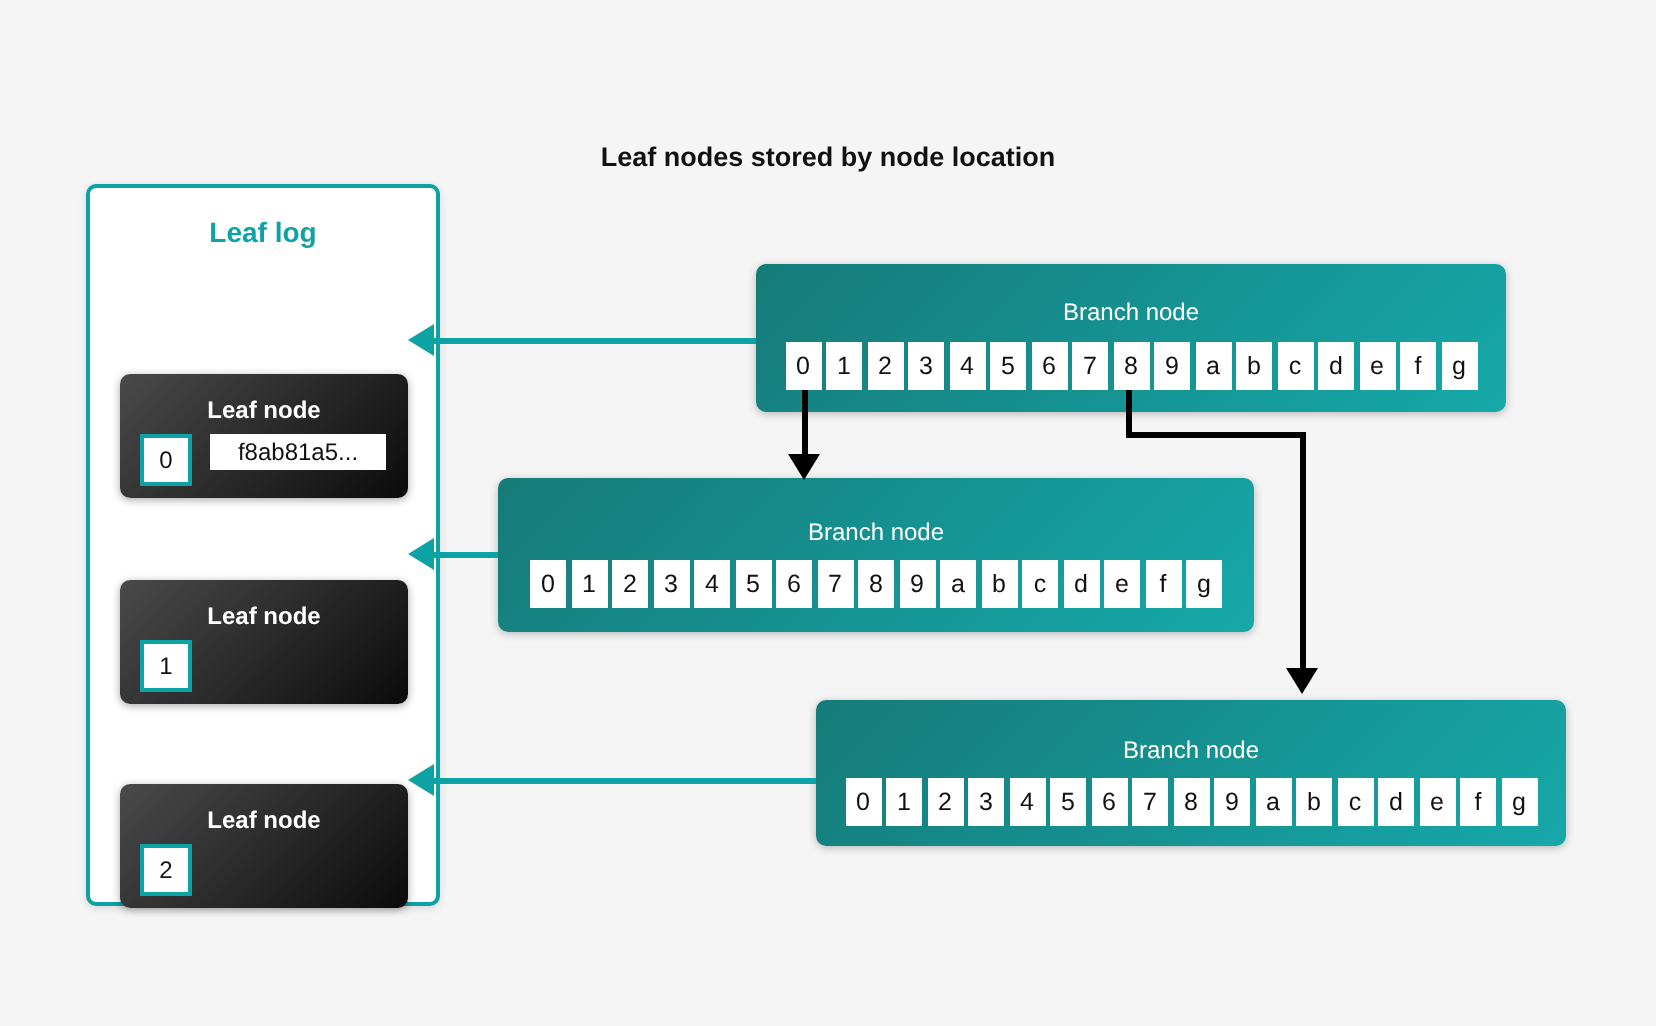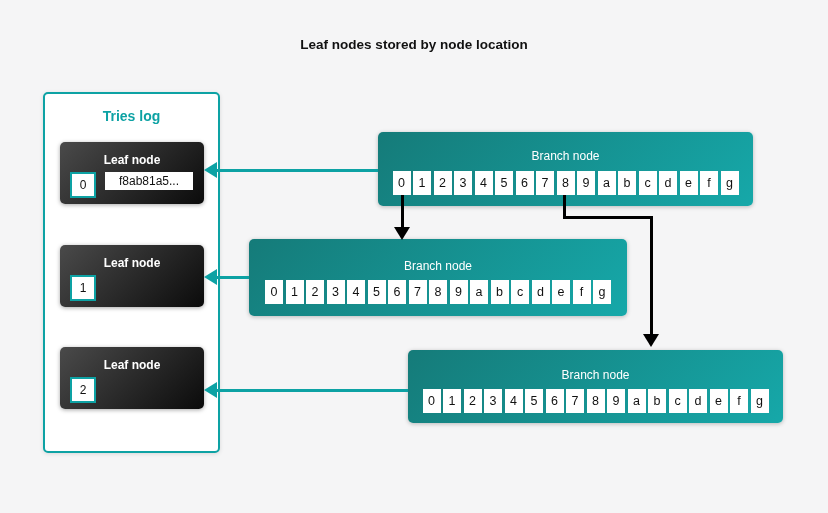--- a/index.html
+++ b/index.html
@@ -2,32 +2,32 @@
 <html style="--accent: #0da2a4; --bg: #f5f5f6;"><head>
 <meta charset="utf-8">
 <style>
   :root { --accent:#0da2a4; --bg:#f5f5f6; }
   * { box-sizing:border-box; }
   body { margin:0; background:var(--bg); font-family:"Liberation Sans", sans-serif; }
   .canvas { position:relative; width:828px; height:513px; background:var(--bg); overflow:hidden; }
 
   .title { position:absolute; top:35px; left:0; right:0; text-align:center;
            color:var(--accent); font-size:15px; font-weight:bold; }
-  .subtitle { position:absolute; top:37px; left:0; right:0; text-align:center;
+  .subtitle { position:absolute; top:71px; left:0; right:0; text-align:center;
               color:#111; font-size:13.5px; font-weight:bold; }
 
   .trie-log { position:absolute; left:43px; top:92px; width:177px; height:361px;
               background:#fff; border:2px solid var(--accent); border-radius:5px;
               box-shadow:0 1px 4px rgba(0,0,0,.12); }
   .trie-log-title { position:absolute; top:14px; width:100%; text-align:center;
                     color:var(--accent); font-weight:bold; font-size:14px; }
 
   .leaf { position:absolute; left:60px; width:144px; height:62px; border-radius:5px;
           background:linear-gradient(135deg,#4a4a4a,#0b0b0b);
-          box-shadow:0 1px 4px rgba(0,0,0,.35); }
+          box-shadow:0 1px 4px rgba(0,0,0,.35);margin-top:45px; }
   .leaf-label { position:absolute; top:11px; width:100%; text-align:center;
                 color:#fff; font-size:12px; font-weight:bold; }
   .leaf-row { position:absolute; top:30px; left:10px; right:10px; height:26px; display:flex; }
   .index-cell { width:26px; height:26px; border:2px solid var(--accent); background:#fff;
                 color:#111; font-size:12px; display:flex; align-items:center; justify-content:center; }
   .hash-cell { margin-left:9px; width:88px; height:18px; background:#fff; color:#111;
                font-size:12px; display:flex; align-items:center; justify-content:center; }
 
   .branch { position:absolute; border-radius:5px;
             background:linear-gradient(135deg,#157b79,#16a8a9);
@@ -57,21 +57,21 @@
                 white-space:pre-line; }
 </style>
 </head>
 <body>
 
 <div class="canvas">
 
   <div class="subtitle">Leaf nodes stored by node location</div>
 
   <div class="trie-log">
-    <div class="trie-log-title">Tries log</div>
+    <div class="trie-log-title">Leaf log</div>
   </div>
 
   <div class="leaf" style="top:142px">
     <div class="leaf-label">Leaf node</div>
     <div class="leaf-row">
       <div class="index-cell">0</div>
       <div class="hash-cell">f8ab81a5...</div>
     </div>
   </div>
 

